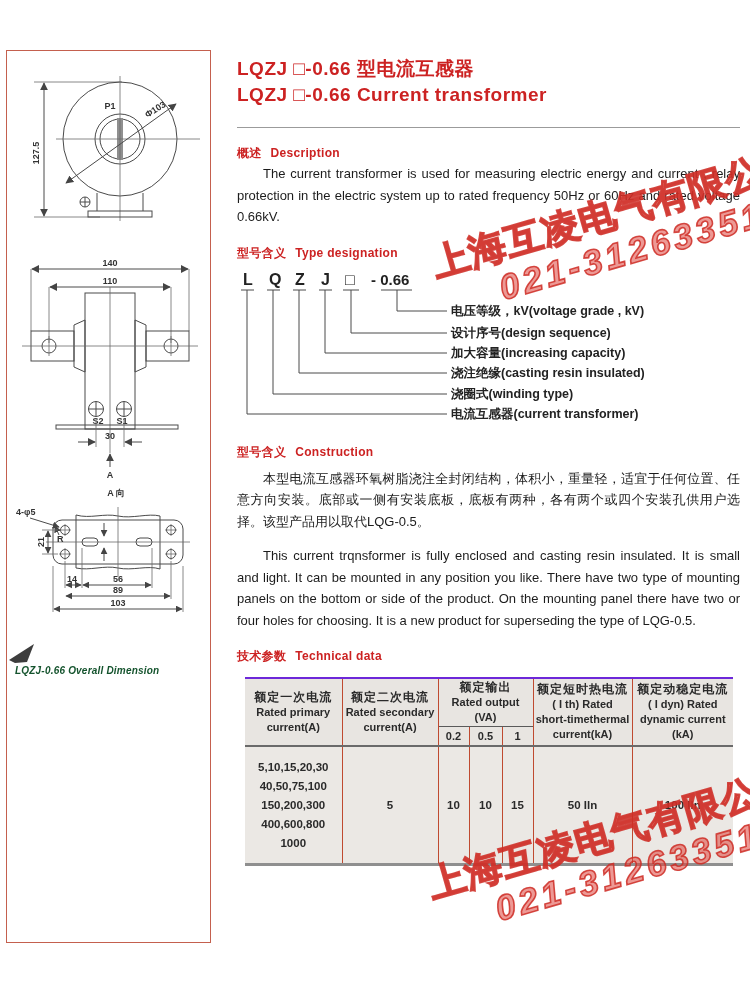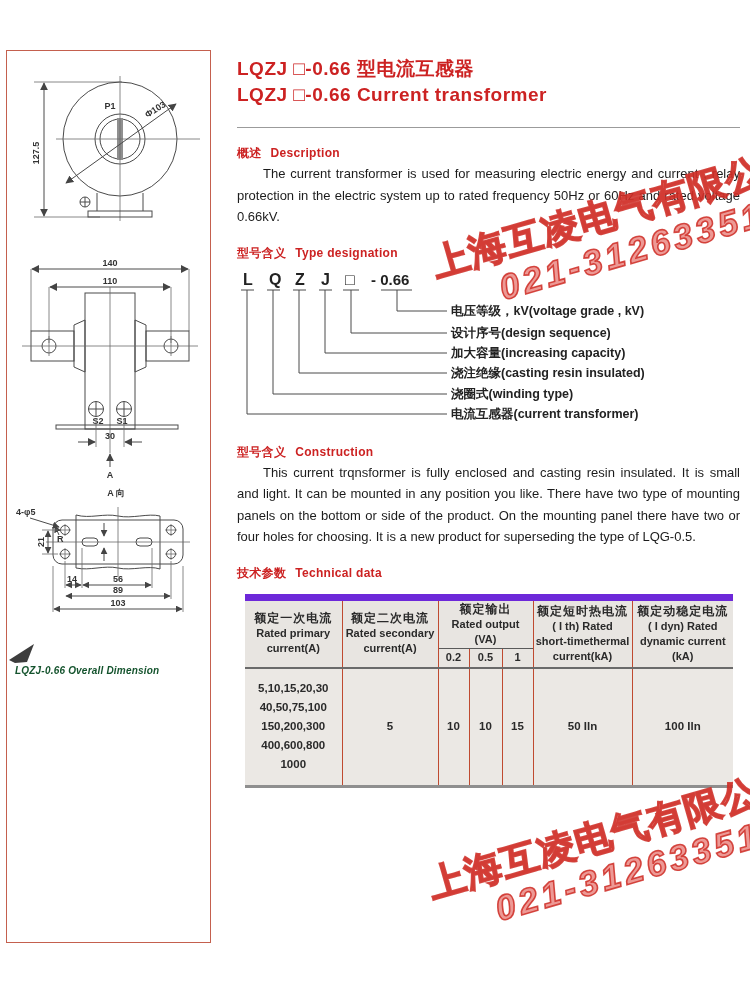--- a/index.html
+++ b/index.html
@@ -37,21 +37,21 @@
 
   
   #designation { display:block; margin-top:7px; }
   #designation text.letter { font-size:16px; fill:#222; }
   #designation text.suffix { font-size:15px; fill:#222; }
   #designation text.lbl { font-size:12.5px; fill:#222; }
 
   
   table.tech {
     border-collapse:collapse; table-layout:fixed; width:488px; margin:12px 0 0 8px;
-    border-top:7px solid #6d28d9; border-bottom:3px solid #8f8f8f;
+    border-top:2px solid #6d28d9; border-bottom:3px solid #8f8f8f;
   }
   table.tech td {
     background:#e8e5e1; text-align:center; vertical-align:middle;
     border-left:1px solid #bf4a30; padding:1px 0;
     font-size:11px; font-weight:bold; color:#2a2a2a; line-height:15px;
   }
   table.tech td.first { border-left:none; }
   table.tech .cnh { font-size:12px; letter-spacing:1px; }
   table.tech tr.subrow td { border-top:1px solid #5a5a5a; height:16px; }
   table.tech tr.body td { border-top:2px solid #6a6a6a; background:#ebe8e4; font-size:11.5px; height:114px; }
@@ -241,20 +241,21 @@
       <text class="lbl" x="214" y="68">设计序号(design sequence)</text>
       <text class="lbl" x="214" y="88">加大容量(increasing capacity)</text>
       <text class="lbl" x="214" y="108">浇注绝缘(casting resin insulated)</text>
       <text class="lbl" x="214" y="129">浇圈式(winding type)</text>
       <text class="lbl" x="214" y="149">电流互感器(current transformer)</text>
     </svg>
 
     <div class="sec-head">
       <span class="cn">型号含义</span><span class="en">Construction</span>
     </div>
+    <p class="para cn">本型电流互感器环氧树脂浇注全封闭结构，体积小，重量轻，适宜于任何位置、任意方向安装。底部或一侧有安装底板，底板有两种，各有两个或四个安装孔供用户选择。该型产品用以取代LQG-0.5。</p>
     <p class="para en">This current trqnsformer is fully enclosed and casting resin insulated. It is small and light. It can be mounted in any position you like. There have two type of mounting panels on the bottom or side of the product. On the mounting panel there have two or four holes for choosing. It is a new product for superseding the type of LQG-0.5.</p>
 
     <div class="sec-head">
       <span class="cn">技术参数</span><span class="en">Technical data</span>
     </div>
 
     <table class="tech">
       <colgroup>
         <col style="width:97px">
           <col style="width:96px">

